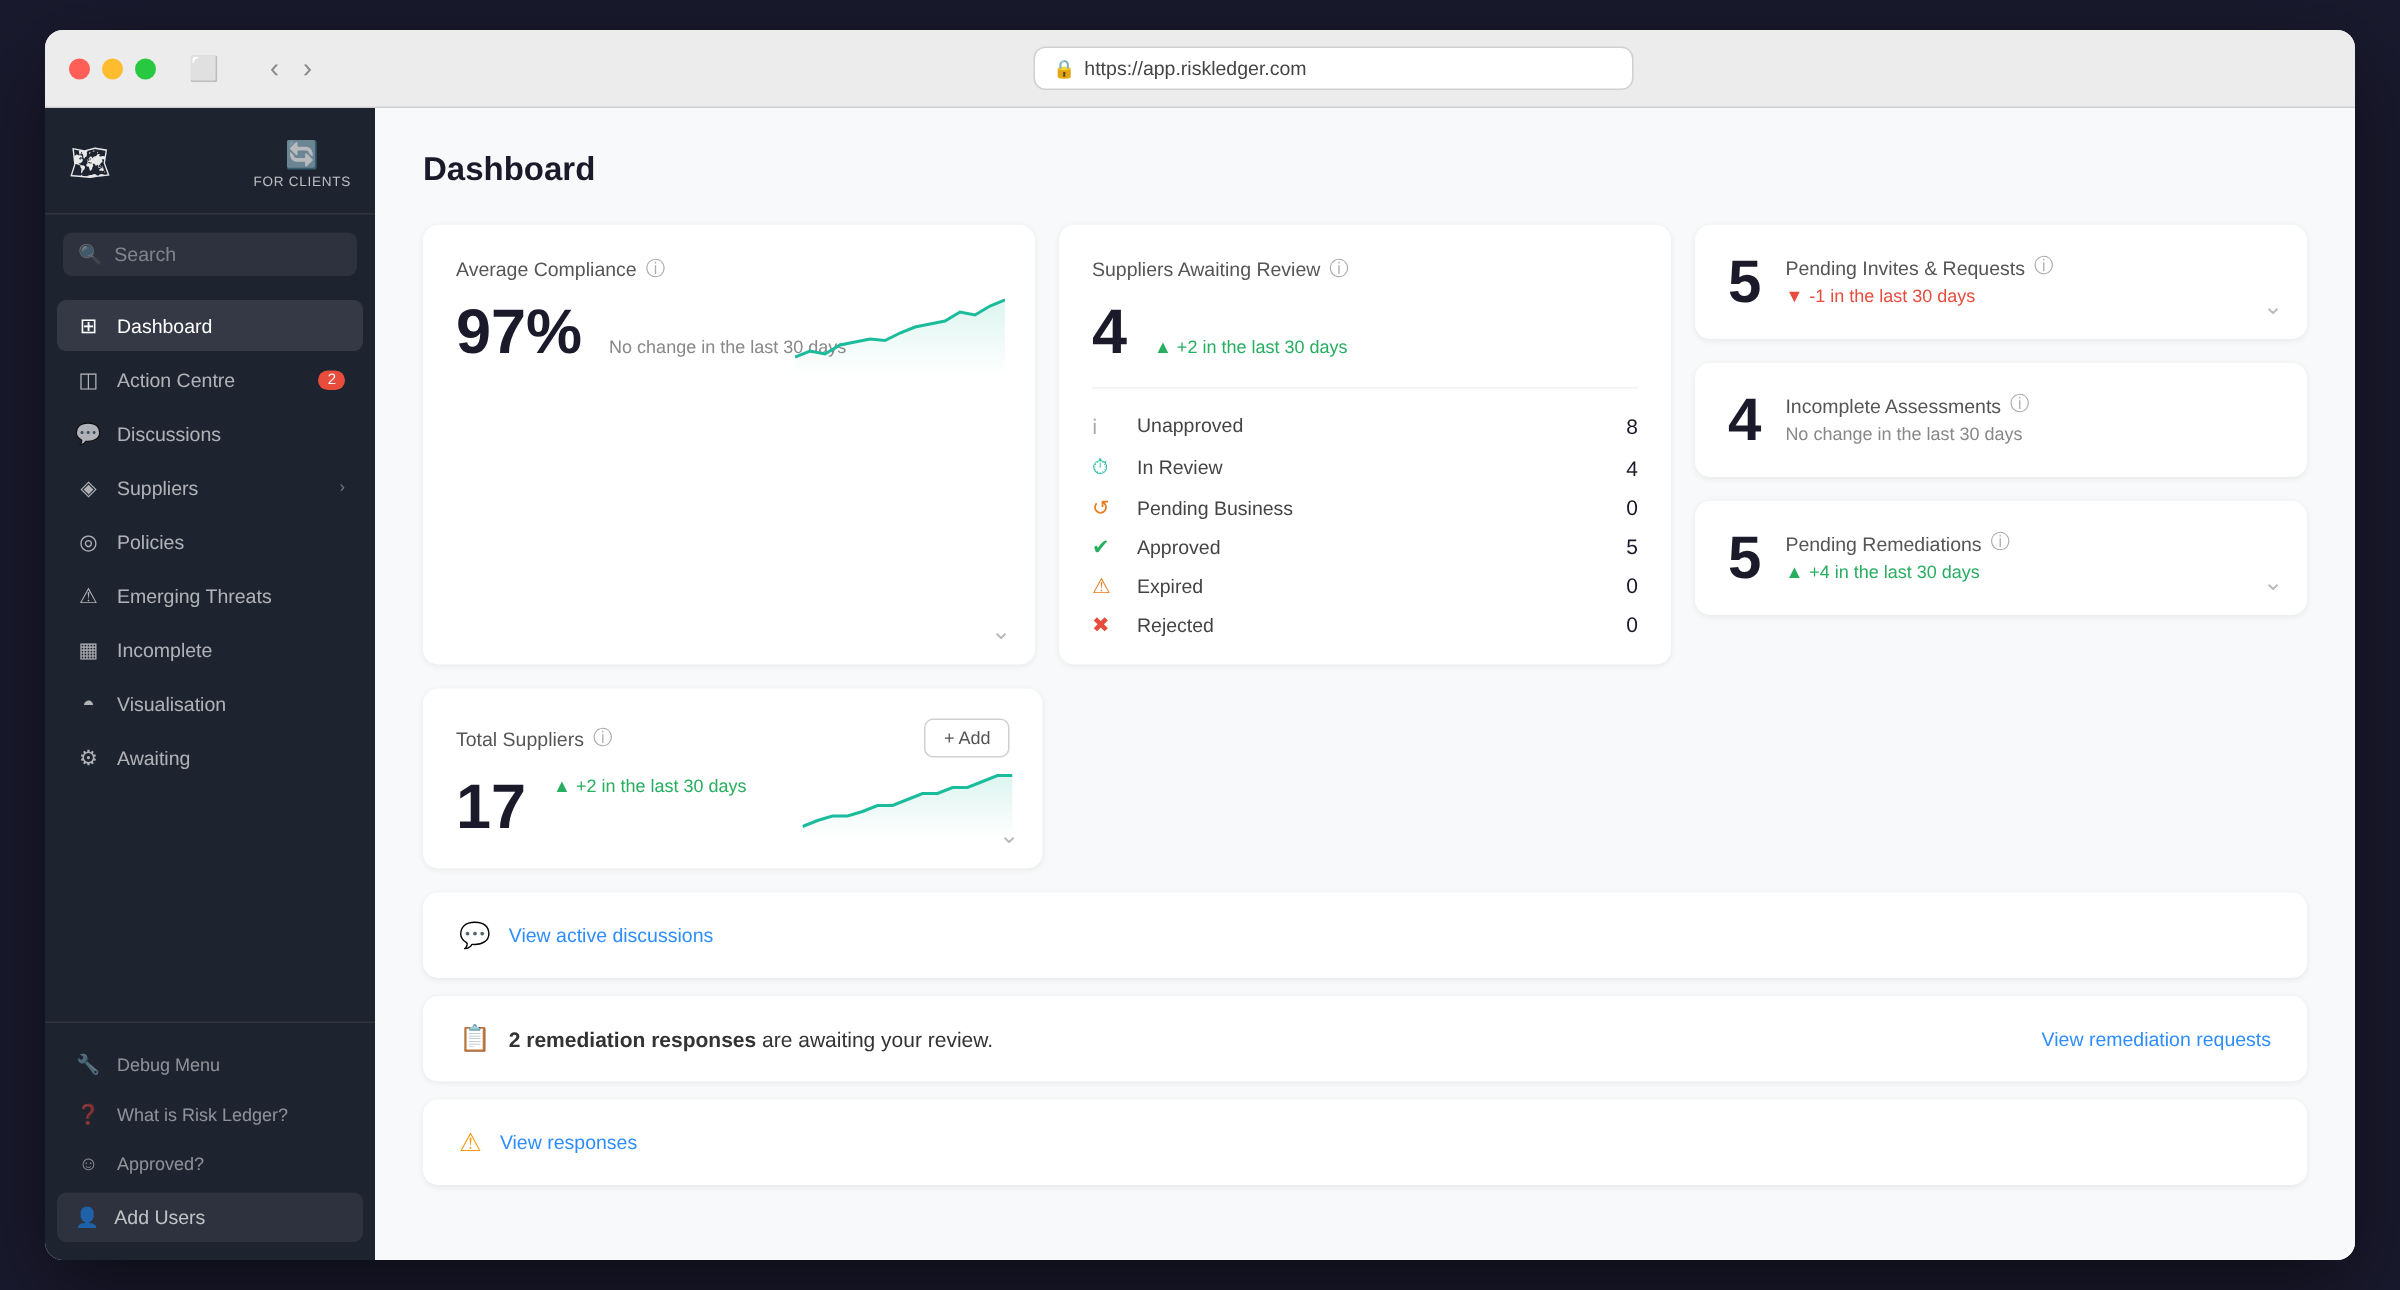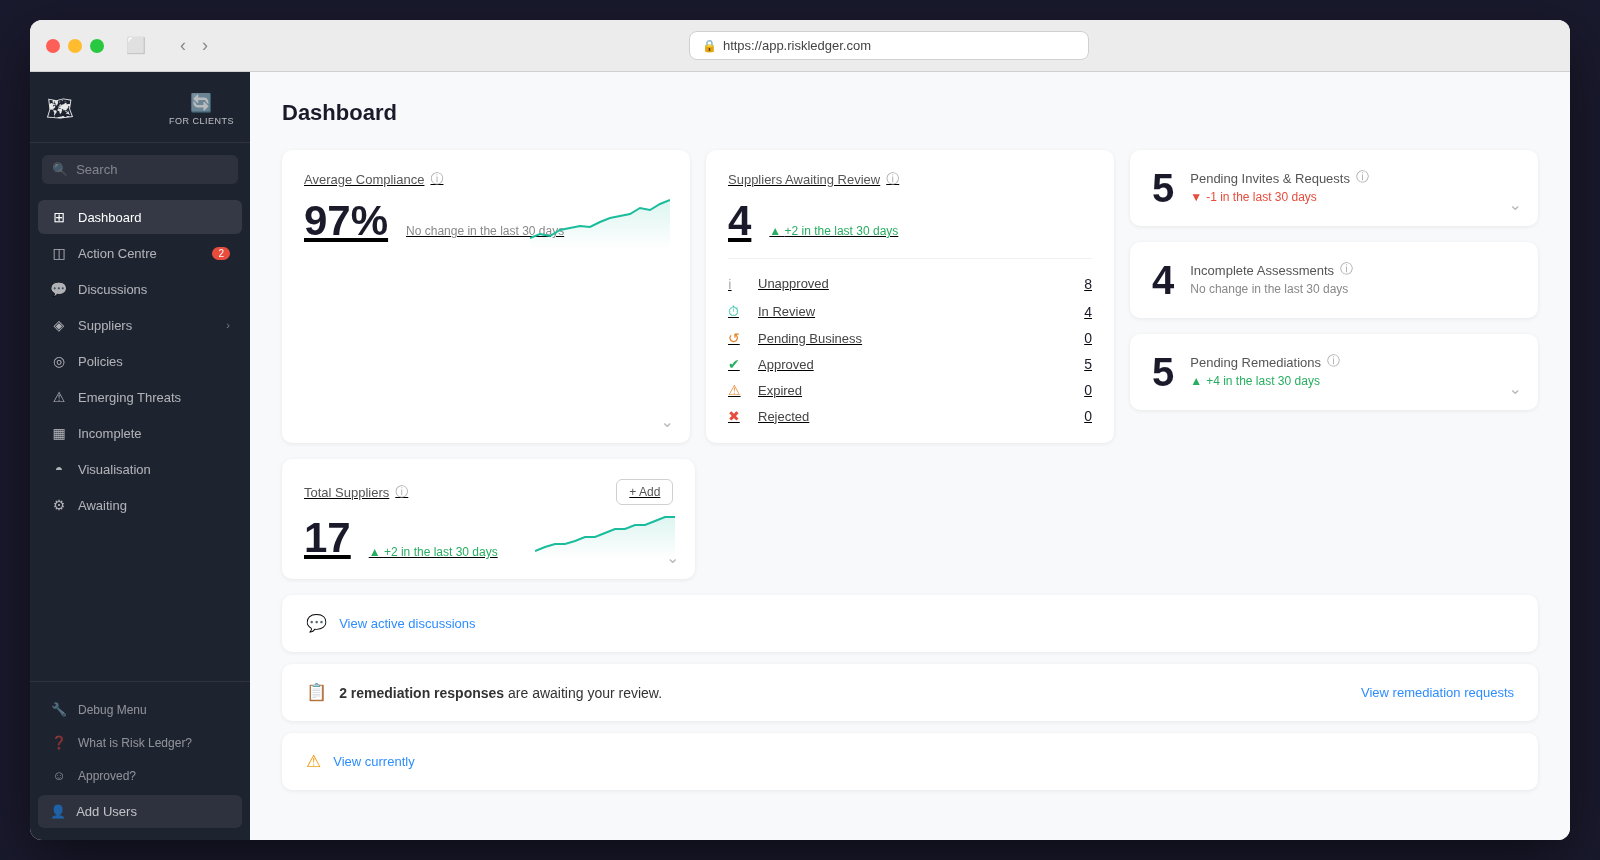--- a/index.html
+++ b/index.html
@@ -152,21 +152,20 @@
       grid-template-columns: 1fr 1fr 1fr;
       gap: 16px;
       margin-bottom: 16px;
     }
     .card {
       background: white;
       border-radius: 10px;
       padding: 20px 22px;
       box-shadow: 0 1px 4px rgba(0,0,0,0.07);
       position: relative;
-      text-decoration: underline;
     }
     .card-title {
       font-size: 13px; color: #555; font-weight: 500;
       display: flex; align-items: center; gap: 6px;
       margin-bottom: 12px;
     }
     .card-title-icon { color: #aaa; font-size: 13px; cursor: pointer; }
     .card-number {
       font-size: 42px; font-weight: 700; color: #1a1a2a;
       line-height: 1;
@@ -506,21 +505,21 @@
         </div>
       </div>
 
       <div style="display:grid;grid-template-columns:1fr 2fr;gap:16px;margin-bottom:16px;">
         <div class="card">
           <div class="card-title">
             <span>Total Suppliers</span>
             <span class="card-title-icon">ⓘ</span>
             <button class="add-btn">+ Add</button>
           </div>
-          <div style="display:flex;align-items:flex-end;gap:10px;">
+          <div style="display:flex;align-items:flex-start;gap:10px;">
             <span class="card-number">17</span>
             <span class="card-change up">▲ <span>+2 in the last 30 days</span></span>
           </div>
           <div class="card-chart">
             <svg class="sparkline" viewBox="0 0 140 60" preserveAspectRatio="none">
               <defs>
                 <linearGradient id="g2" x1="0" y1="0" x2="0" y2="1">
                   <stop offset="0%" stop-color="#1abc9c" stop-opacity="0.15"></stop>
                   <stop offset="100%" stop-color="#1abc9c" stop-opacity="0"></stop>
                 </linearGradient>
@@ -540,17 +539,17 @@
       </div>
 
       <div class="alert-row">
         <span class="alert-icon" style="color:#555;">📋</span>
         <span class="alert-text"><strong>2 remediation responses</strong> are awaiting your review.</span>
         <a class="alert-link">View remediation requests</a>
       </div>
 
       <div class="alert-row">
         <span class="alert-icon" style="color:#f39c12;">⚠</span>
-        <a class="alert-link">View currently</a>
+        <a class="alert-link">View responses</a>
       </div>
     </div>
   </div>
 </div>
 
 </body></html>

